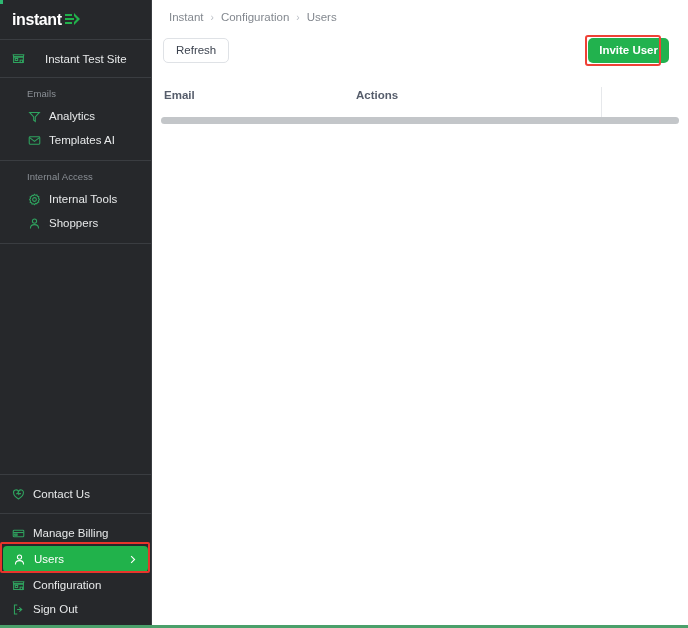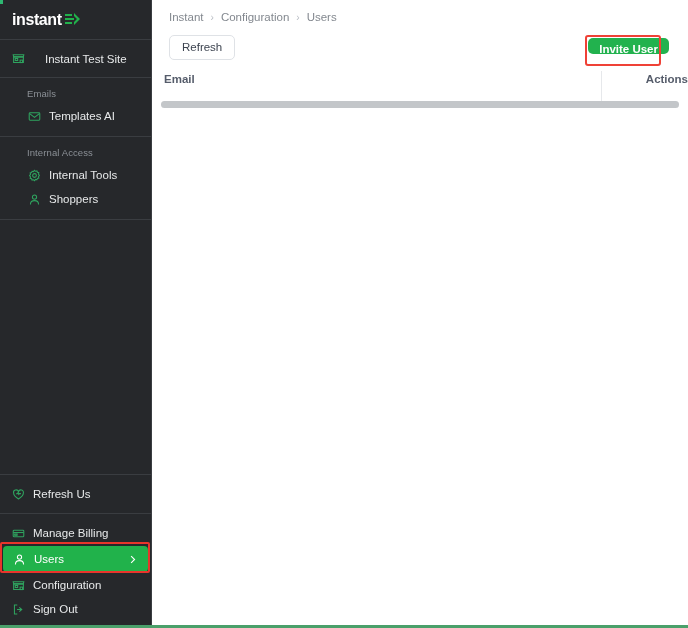--- a/index.html
+++ b/index.html
@@ -131,21 +131,21 @@
     font-size: 11.5px;
     color: #8a8f99;
   }
   .crumb { color: #83888f; }
   .crumb-sep { color: #b9bdc4; font-size: 10px; }
 
   .toolbar {
     display: flex;
     align-items: center;
     justify-content: space-between;
-    padding: 12px 16px 0 17px;
+    padding: 12px 16px 0 11px;
   }
   .btn-refresh {
     background: #ffffff;
     border: 1px solid #dfe2e6;
     border-radius: 5px;
     font-size: 11.5px;
     color: #3d4450;
     padding: 6px 12px;
     cursor: pointer;
     font-family: "Liberation Sans", sans-serif;
@@ -157,46 +157,46 @@
     background: #22b24e;
     border: none;
     border-radius: 5px;
     color: #ffffff;
     font-size: 11.5px;
     font-weight: bold;
     padding: 6px 11px;
     cursor: pointer;
     font-family: "Liberation Sans", sans-serif;
     line-height: 1;
-    height: 16px;
+    height: 25px;
   }
   .red-box-invite {
     position: absolute;
     left: 0; top: 0;
     width: 76px; height: 31px;
     border: 2px solid #ef4136;
     border-radius: 3px;
     pointer-events: none;
   }
 
-  .table-area { margin-top: 13px; position: relative; }
+  .table-area { margin-top: 23px; position: relative; }
   .table-head {
     display: flex;
     align-items: flex-start;
     position: relative;
     height: 26px;
   }
   .th {
     font-size: 11.5px;
     font-weight: bold;
     color: #565d6b;
     padding-left: 12px;
   }
   .th-email { width: 192px; }
-  .th-actions { flex: 1 1 auto; text-align: right; }
+  .th-actions { flex: 1 1 auto; }
   .col-divider {
     position: absolute;
     right: 86px; top: -2px;
     width: 1px; height: 30px;
     background: #e6e8eb;
   }
   .hscroll-track {
     margin: 2px 9px 0 9px;
     height: 7px;
     background: #f2f3f4;
@@ -241,20 +241,28 @@
         </svg>
       </span>
       <span class="site-label">Instant Test Site</span>
     </div>
 
     <div class="section">
       <div class="section-title">Emails</div>
       <div class="nav-item">
         <span class="nav-icon">
           <svg width="13" height="13" viewBox="0 0 16 16" fill="none" stroke="#2fa35f" stroke-width="1.3">
+            <path d="M2 3h12l-5 5.5V14l-2-1.5V8.5z"></path>
+          </svg>
+        </span>
+        <span class="nav-label">Analytics</span>
+      </div>
+      <div class="nav-item">
+        <span class="nav-icon">
+          <svg width="13" height="13" viewBox="0 0 16 16" fill="none" stroke="#2fa35f" stroke-width="1.3">
             <rect x="1.5" y="3.5" width="13" height="9" rx="1"></rect>
               <path d="M2 4.5l6 4.5 6-4.5"></path>
           </svg>
         </span>
         <span class="nav-label">Templates AI</span>
       </div>
     </div>
 
 
     <div class="section">
@@ -282,21 +290,21 @@
     <div class="spacer"></div>
 
     <div class="bot-sep bot-block">
       <div class="nav-item">
         <span class="nav-icon">
           <svg width="13" height="13" viewBox="0 0 16 16" fill="none" stroke="#2fa35f" stroke-width="1.3">
             <path d="M8 13.5S2 10 2 6.3A3 3 0 018 4.6 3 3 0 0114 6.3c0 3.7-6 7.2-6 7.2z"></path>
             <path d="M5 7h1.6l.8-1.3.9 2.2.7-1H11"></path>
           </svg>
         </span>
-        <span class="nav-label">Refresh Us</span>
+        <span class="nav-label">Contact Us</span>
       </div>
     </div>
 
     <div class="bot-sep bot-block">
       <div class="nav-item">
         <span class="nav-icon">
           <svg width="13" height="13" viewBox="0 0 16 16" fill="none" stroke="#2fa35f" stroke-width="1.3">
             <rect x="1.5" y="4" width="13" height="8" rx="1"></rect>
               <path d="M1.5 6.8h13"></path>
               <rect x="3.3" y="8.6" width="3" height="1.6"></rect>

